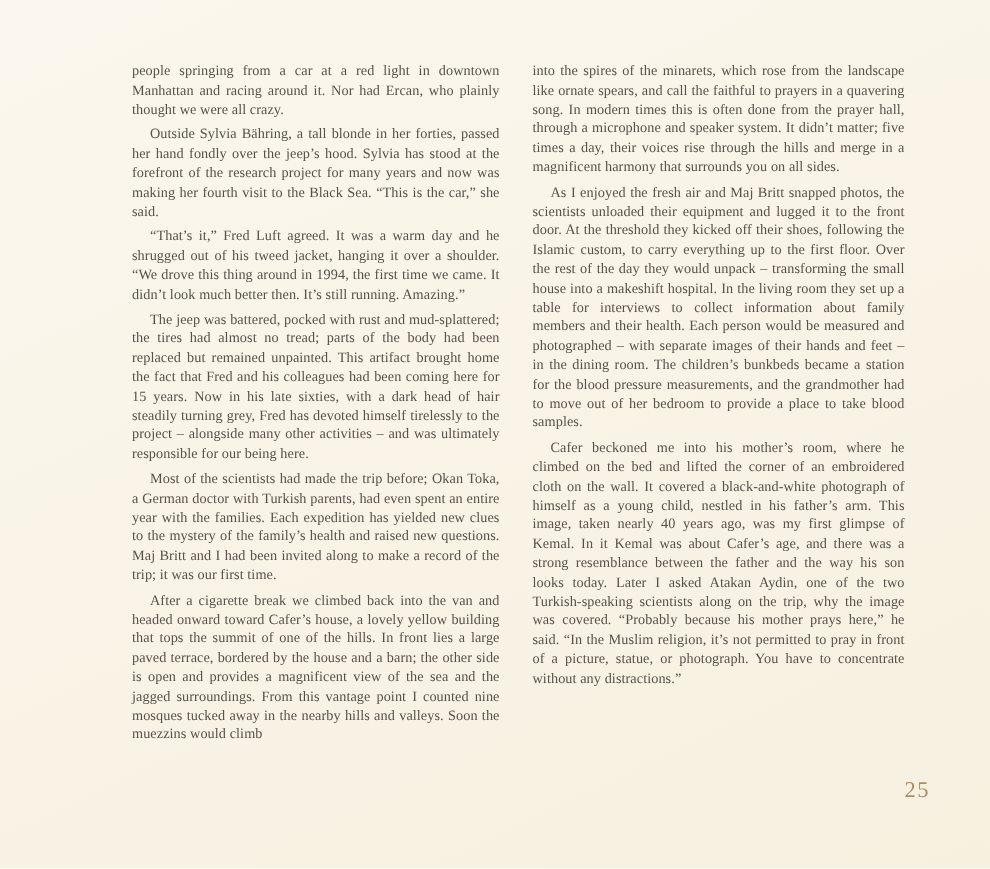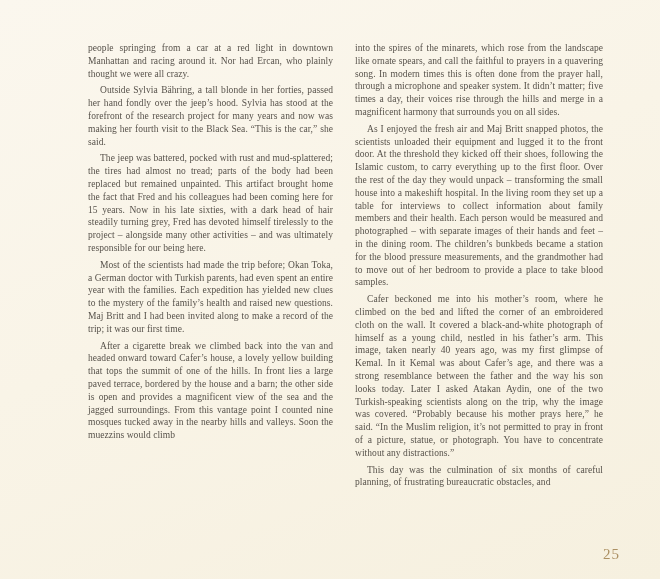--- a/index.html
+++ b/index.html
@@ -41,42 +41,42 @@
   }
   p.para + p.para {
     margin-top: 4px;
   }
   p.para.indent {
     text-indent: 12px;
   }
   .page-number {
     position: absolute;
     left: 603px;
-    top: 546px;
+    top: 519px;
     font-size: 15px;
     color: #ac9063;
     letter-spacing: 1px;
     text-align: center;
   }
 </style>
 </head>
 <body>
 
 <div class="page">
 
   <div class="column column-left">
     <p class="para">people springing from a car at a red light in downtown Manhattan and racing around it. Nor had Ercan, who plainly thought we were all crazy.</p>
     <p class="para indent">Outside Sylvia Bähring, a tall blonde in her forties, passed her hand fondly over the jeep’s hood. Sylvia has stood at the forefront of the research project for many years and now was making her fourth visit to the Black Sea. “This is the car,” she said.</p>
+    <p class="para indent">“That’s it,” Fred Luft agreed. It was a warm day and he shrugged out of his tweed jacket, hanging it over a shoulder. “We drove this thing around in 1994, the first time we came. It didn’t look much better then. It’s still running. Amazing.”</p>
     <p class="para indent">The jeep was battered, pocked with rust and mud-splattered; the tires had almost no tread; parts of the body had been replaced but remained unpainted. This artifact brought home the fact that Fred and his colleagues had been coming here for 15 years. Now in his late sixties, with a dark head of hair steadily turning grey, Fred has devoted himself tirelessly to the project – alongside many other activities – and was ultimately responsible for our being here.</p>
     <p class="para indent">Most of the scientists had made the trip before; Okan Toka, a German doctor with Turkish parents, had even spent an entire year with the families. Each expedition has yielded new clues to the mystery of the family’s health and raised new questions. Maj Britt and I had been invited along to make a record of the trip; it was our first time.</p>
     <p class="para indent">After a cigarette break we climbed back into the van and headed onward toward Cafer’s house, a lovely yellow building that tops the summit of one of the hills. In front lies a large paved terrace, bordered by the house and a barn; the other side is open and provides a magnificent view of the sea and the jagged surroundings. From this vantage point I counted nine mosques tucked away in the nearby hills and valleys. Soon the muezzins would climb</p>
   </div>
 
   <div class="column column-right">
     <p class="para">into the spires of the minarets, which rose from the landscape like ornate spears, and call the faithful to prayers in a quavering song. In modern times this is often done from the prayer hall, through a microphone and speaker system. It didn’t matter; five times a day, their voices rise through the hills and merge in a magnificent harmony that surrounds you on all sides.</p>
     <p class="para indent">As I enjoyed the fresh air and Maj Britt snapped photos, the scientists unloaded their equipment and lugged it to the front door. At the threshold they kicked off their shoes, following the Islamic custom, to carry everything up to the first floor. Over the rest of the day they would unpack – transforming the small house into a makeshift hospital. In the living room they set up a table for interviews to collect information about family members and their health. Each person would be measured and photographed – with separate images of their hands and feet – in the dining room. The children’s bunkbeds became a station for the blood pressure measurements, and the grandmother had to move out of her bedroom to provide a place to take blood samples.</p>
     <p class="para indent">Cafer beckoned me into his mother’s room, where he climbed on the bed and lifted the corner of an embroidered cloth on the wall. It covered a black-and-white photograph of himself as a young child, nestled in his father’s arm. This image, taken nearly 40 years ago, was my first glimpse of Kemal. In it Kemal was about Cafer’s age, and there was a strong resemblance between the father and the way his son looks today. Later I asked Atakan Aydin, one of the two Turkish-speaking scientists along on the trip, why the image was covered. “Probably because his mother prays here,” he said. “In the Muslim religion, it’s not permitted to pray in front of a picture, statue, or photograph. You have to concentrate without any distractions.”</p>
-    <p class="para indent">This day was the culmination of six months of careful planning, of frustrating bureaucratic obstacles, and</p>
   </div>
 
   <div class="page-number">25</div>
 
 </div>
 
 </body></html>

